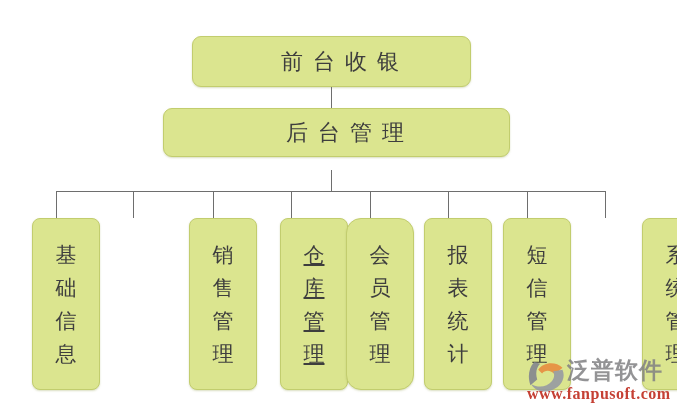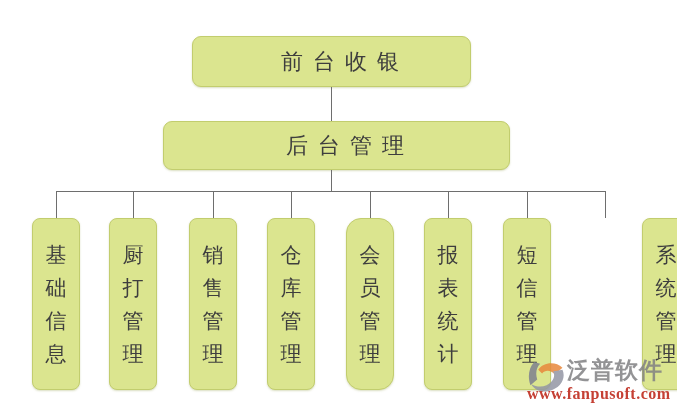--- a/index.html
+++ b/index.html
@@ -23,21 +23,21 @@
     align-items: center;
     justify-content: center;
     box-shadow: 0 1px 2px rgba(150,160,80,0.35);
   }
   .node-h .h-label {
     font-size: 22px;
     letter-spacing: 10px;
     margin-left: 27px; 
     white-space: nowrap;
   }
-  .leaf { width: 48px; top: 218px; height: 172px; border-radius: 8px; }
+  .leaf { width: 68px; top: 218px; height: 172px; border-radius: 8px; }
   .leaf .v-label {
     font-size: 21px;
     line-height: 33px;
     width: 23px;
     word-break: break-all;
     text-align: center;
   }
   .line { position: absolute; background: #6e6e6e; }
   .watermark { position: absolute; left: 524px; top: 355px; width: 134px; height: 50px; }
   .wm-logo { position: absolute; left: 1px; top: 4px; width: 40px; height: 33px; opacity: 0.85; }
@@ -62,47 +62,44 @@
 <body>
 
 <div class="canvas">
 
   <div class="node node-h" style="left:192px; top:36px; width:279px; height:51px;">
     <span class="h-label">前台收银</span>
   </div>
 
   <div class="line" style="left:331px; top:87px; width:1px; height:34px;"></div>
 
-  <div class="node node-h" style="left:163px; top:121px; width:347px; height:49px;">
+  <div class="node node-h" style="left:163px; top:108px; width:347px; height:49px;">
     <span class="h-label">后台管理</span>
   </div>
 
   <div class="line" style="left:331px; top:170px; width:1px; height:21px;"></div>
 
   <div class="line" style="left:56px; top:191px; width:550px; height:1px;"></div>
 
   <div class="line" style="left:56px;  top:191px; width:1px; height:27px;"></div>
   <div class="line" style="left:133px; top:191px; width:1px; height:27px;"></div>
   <div class="line" style="left:213px; top:191px; width:1px; height:27px;"></div>
   <div class="line" style="left:291px; top:191px; width:1px; height:27px;"></div>
   <div class="line" style="left:370px; top:191px; width:1px; height:27px;"></div>
   <div class="line" style="left:448px; top:191px; width:1px; height:27px;"></div>
   <div class="line" style="left:527px; top:191px; width:1px; height:27px;"></div>
   <div class="line" style="left:605px; top:191px; width:1px; height:27px;"></div>
 
   <div class="node leaf" style="left:32px;">
     <span class="v-label">基础信息</span>
   </div>
-  <div class="node leaf" style="left:109px;">
-    <span class="v-label">厨打管理</span>
-  </div>
   <div class="node leaf" style="left:189px;">
     <span class="v-label">销售管理</span>
   </div>
-  <div class="node leaf" style="left:267px;">
+  <div class="node leaf" style="left:280px;text-decoration:underline;">
     <span class="v-label">仓库管理</span>
   </div>
   <div class="node leaf" style="left:346px;border-radius:15px;">
     <span class="v-label">会员管理</span>
   </div>
   <div class="node leaf" style="left:503px;">
     <span class="v-label">短信管理</span>
   </div>
   <div class="node leaf" style="left:424px;">
     <span class="v-label">报表统计</span>

